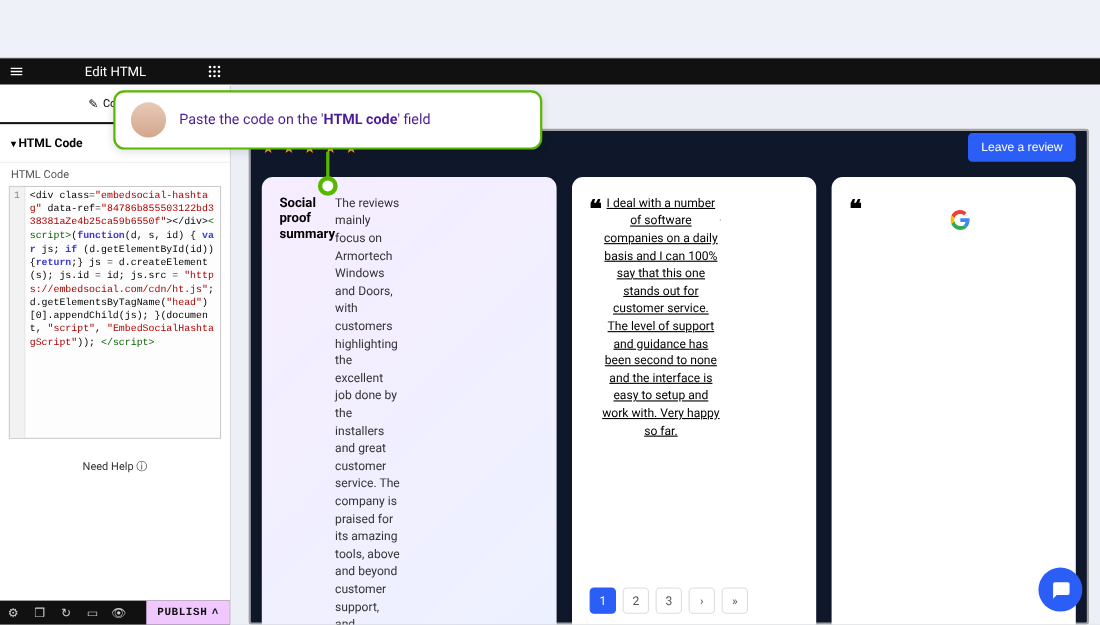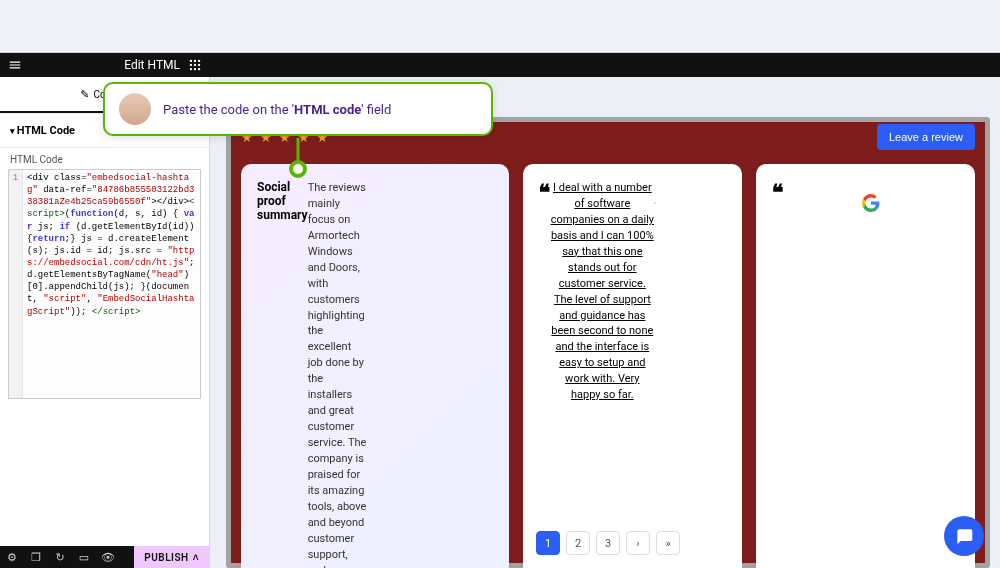--- a/index.html
+++ b/index.html
@@ -21,21 +21,21 @@
   
   .window-titlebar {
     height: 24px;
     background: #111;
     color: #fff;
     display: flex;
     align-items: center;
     font-size: 12px;
   }
   .titlebar-ham { width: 30px; text-align: center; color:#fff; }
-  .titlebar-title { flex: 0 0 150px; text-align: right; font-size: 12px; }
+  .titlebar-title { flex: 0 0 150px; text-align: center; font-size: 12px; }
   .titlebar-apps { width: 30px; text-align: center; }
   .titlebar-apps svg, .titlebar-ham svg { width: 14px; height: 14px; fill:#fff; vertical-align: middle; }
 
   
   .left-panel {
     position: absolute;
     top: 24px; left: 0; bottom: 0;
     width: 210px;
     background: #fff;
     border-right: 1px solid #d8d8dd;
@@ -117,20 +117,21 @@
     background:#f0c8ff;
     color:#111;
     font-size:10px;
     font-weight:600;
     padding:0 10px;
     height:100%;
     display:flex;
     align-items:center;
     gap:4px;
     letter-spacing:0.5px;
+    font-family:Liberation Mono, monospace;
   }
 
   
   .collapse-handle {
     position:absolute;
     left:210px;
     top:50%;
     transform:translateY(-50%);
     width:12px; height:44px;
     background:#f2f2f2;
@@ -144,22 +145,22 @@
   
   .preview {
     position:absolute;
     top: 24px; left: 210px; right:0; bottom:0;
     background:#edeff7;
     overflow:hidden;
   }
   .preview-surface {
     position:absolute;
     top: 40px; left: 16px; right: 10px; bottom: 0;
-    background:#7f1d1d;
-    border:5px solid #a3a3a3;
+    background:#0f172a;
+    border:2px solid #a3a3a3;
     border-radius:3px;
   }
   .stars-row {
     position:absolute;
     top:8px; left:10px;
     color:#f5a623;
     font-size:13px;
     letter-spacing:2px;
   }
   .leave-review {
@@ -329,20 +330,23 @@
       <span class="tab-label">Content</span>
     </div>
     <div class="section-head">HTML Code</div>
     <div class="field-label">HTML Code</div>
 
     <div class="code-box">
       <div class="gutter">1</div>
       <div class="code-inner"><span>&lt;div class=</span><span class="c-str">"embedsocial-hashtag"</span><span> data-ref=</span><span class="c-str">"84786b855503122bd338381aZe4b25ca59b6550f"</span><span>&gt;&lt;/div&gt;</span><span class="c-tag">&lt;script&gt;</span><span>(</span><span class="c-kw">function</span><span>(d, s, id) { </span><span class="c-kw">var</span><span> js; </span><span class="c-kw">if</span><span> (d.getElementById(id)){</span><span class="c-kw">return</span><span>;} js = d.createElement(s); js.id = id; js.src = </span><span class="c-str">"https://embedsocial.com/cdn/ht.js"</span><span>; d.getElementsByTagName(</span><span class="c-str">"head"</span><span>)[0].appendChild(js); }(document, </span><span class="c-str">"script"</span><span>, </span><span class="c-str">"EmbedSocialHashtagScript"</span><span>)); </span><span class="c-tag">&lt;/script&gt;</span></div>
     </div>
 
+    <div class="need-help">
+      <span>Need Help</span> <span>ⓘ</span>
+    </div>
 
     <div class="bottom-bar">
       <div class="biicon">⚙</div>
       <div class="biicon">❒</div>
       <div class="biicon">↻</div>
       <div class="biicon">▭</div>
       <div class="biicon">👁</div>
       <div class="publish-btn">
         <span>PUBLISH</span>
         <span>˄</span>

